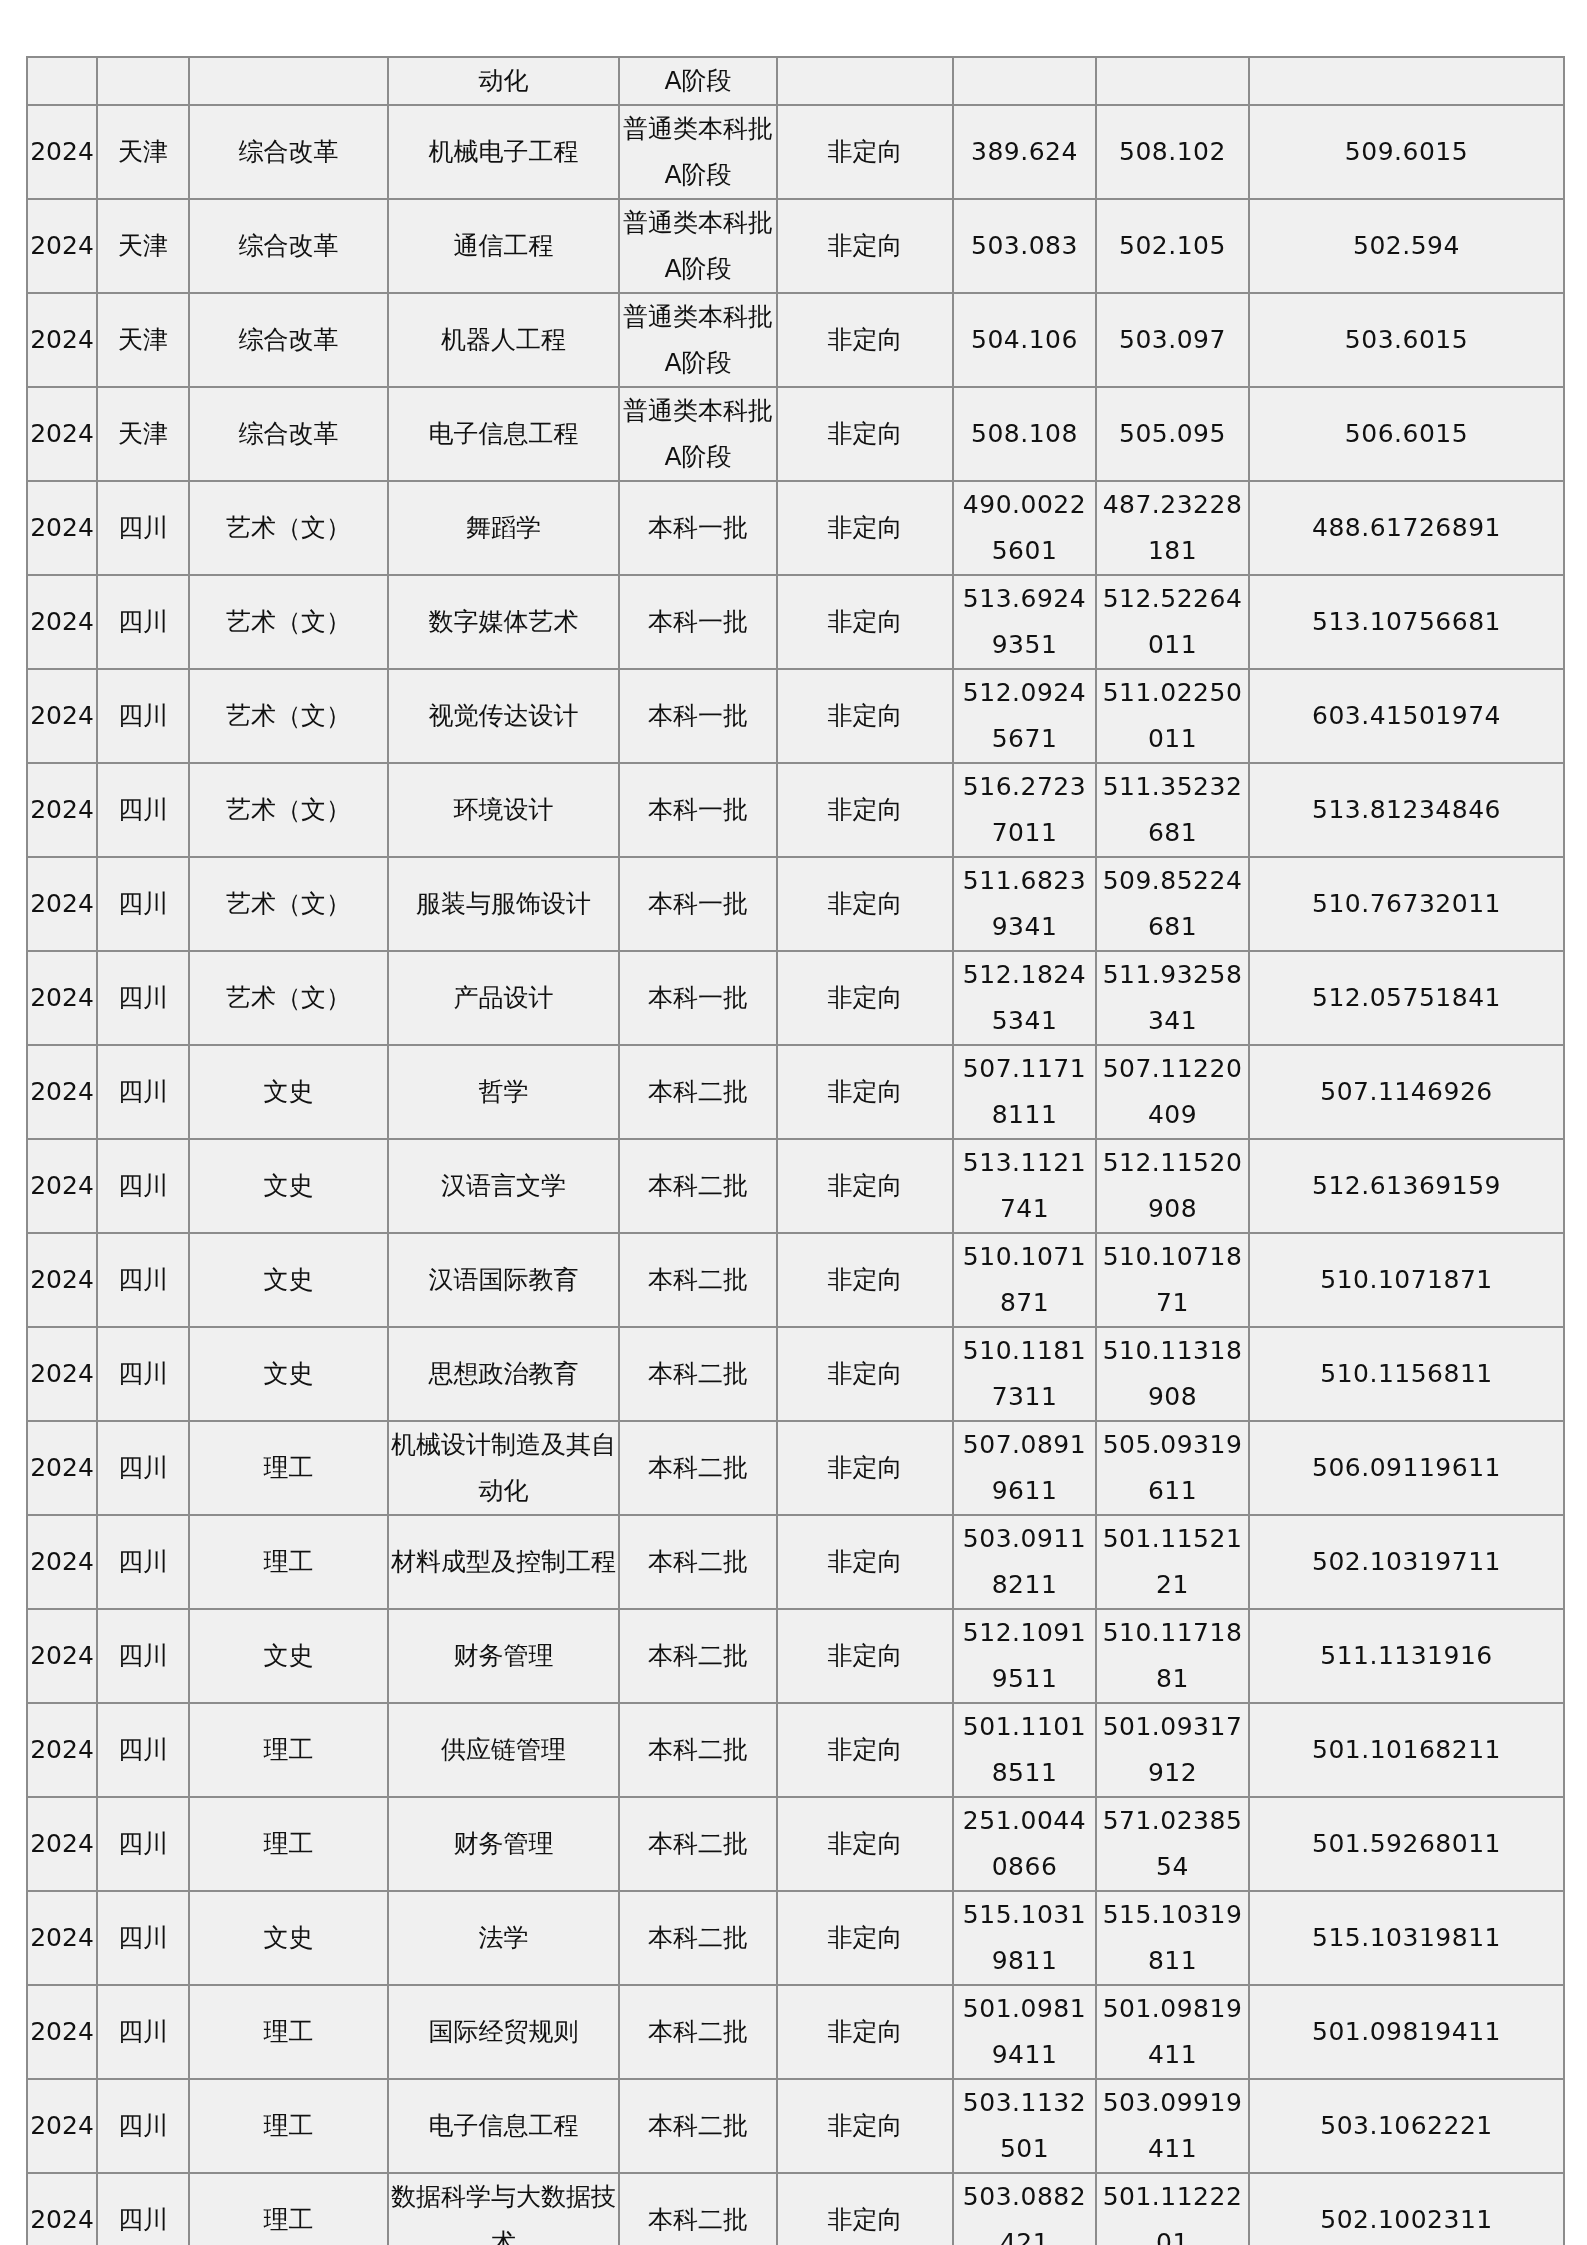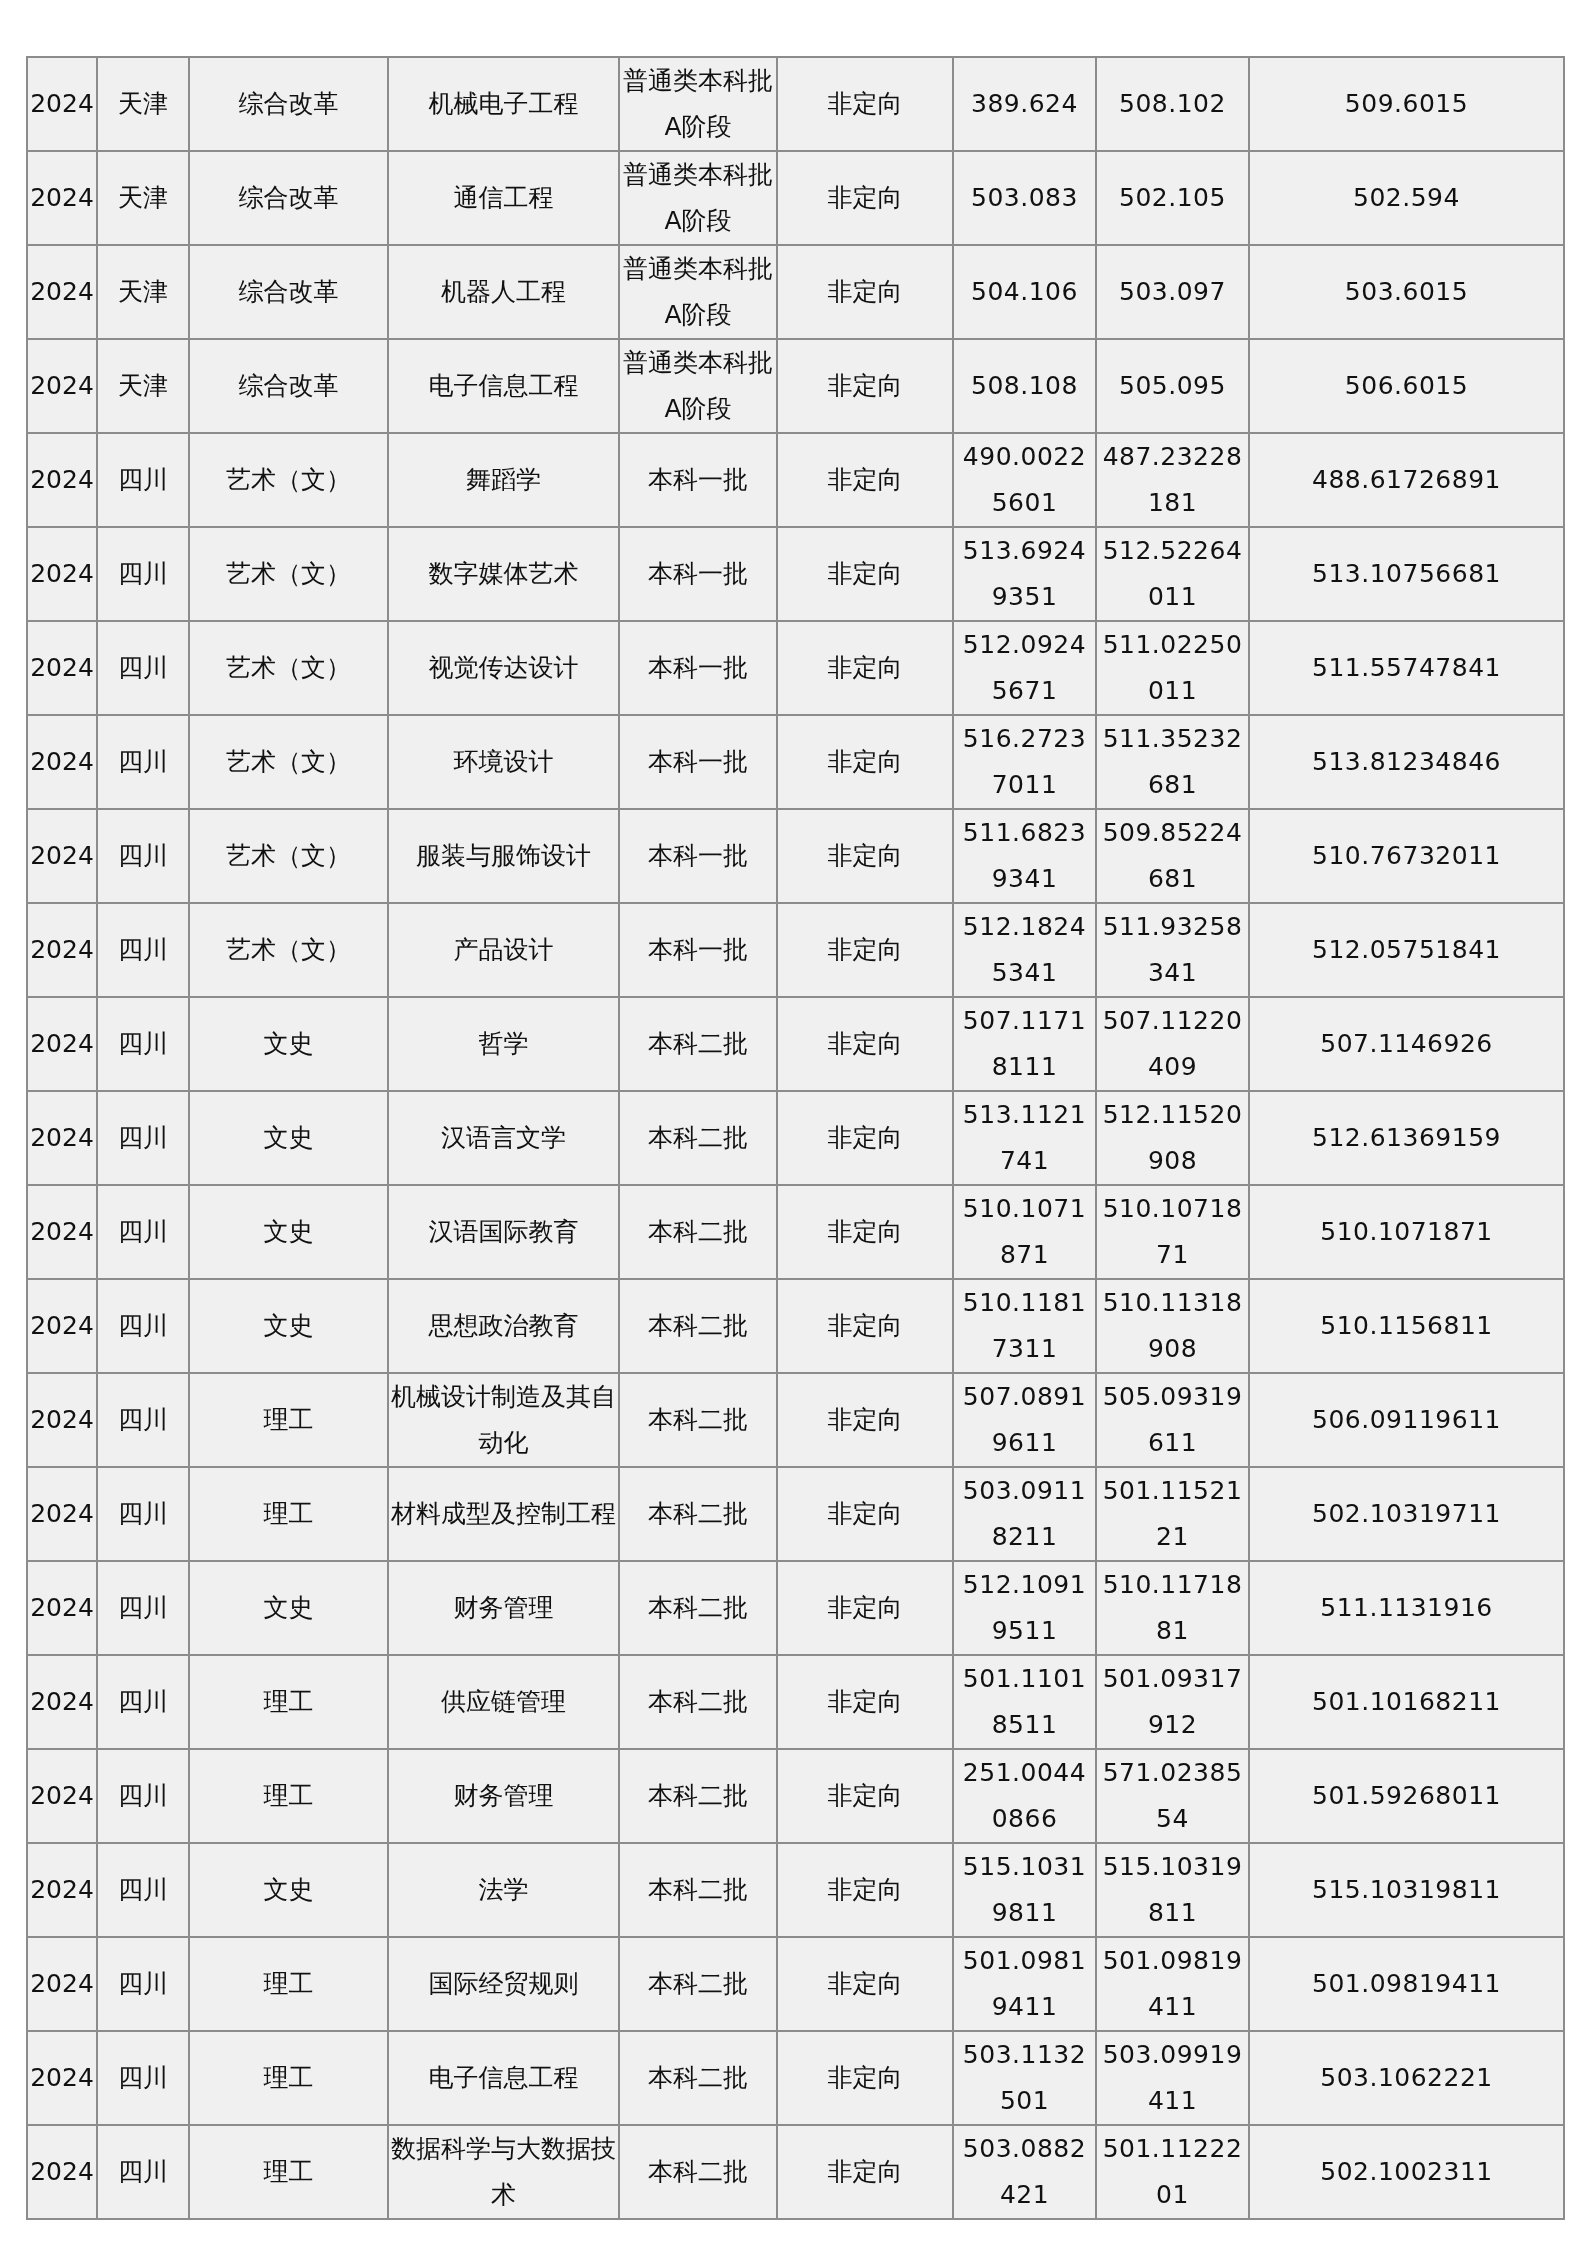--- a/index.html
+++ b/index.html
@@ -52,20 +52,31 @@
         <col style="width: 92px;">
         <col style="width: 199px;">
         <col style="width: 231px;">
         <col style="width: 158px;">
         <col style="width: 176px;">
         <col style="width: 143px;">
         <col style="width: 153px;">
         <col style="width: 315px;">
       </colgroup>
     <tbody id="table-body">
+        <tr class="row-short">
+          <td></td>
+          <td></td>
+          <td></td>
+          <td>动化</td>
+          <td>A阶段</td>
+          <td></td>
+          <td class="num"></td>
+          <td class="num"></td>
+          <td class="num"></td>
+        </tr>
         <tr class="row-tall">
           <td>2024</td>
           <td>天津</td>
           <td>综合改革</td>
           <td>机械电子工程</td>
           <td>普通类本科批A阶段</td>
           <td>非定向</td>
           <td class="num">389.624</td>
           <td class="num">508.102</td>
           <td class="num">509.6015</td>
@@ -127,21 +138,21 @@
         </tr>
         <tr class="row-short">
           <td>2024</td>
           <td>四川</td>
           <td>艺术（文）</td>
           <td>视觉传达设计</td>
           <td>本科一批</td>
           <td>非定向</td>
           <td class="num">512.09245671</td>
           <td class="num">511.02250011</td>
-          <td class="num">511.55747841</td>
+          <td class="num">603.41501974</td>
         </tr>
         <tr class="row-short">
           <td>2024</td>
           <td>四川</td>
           <td>艺术（文）</td>
           <td>环境设计</td>
           <td>本科一批</td>
           <td>非定向</td>
           <td class="num">516.27237011</td>
           <td class="num">511.35232681</td>

